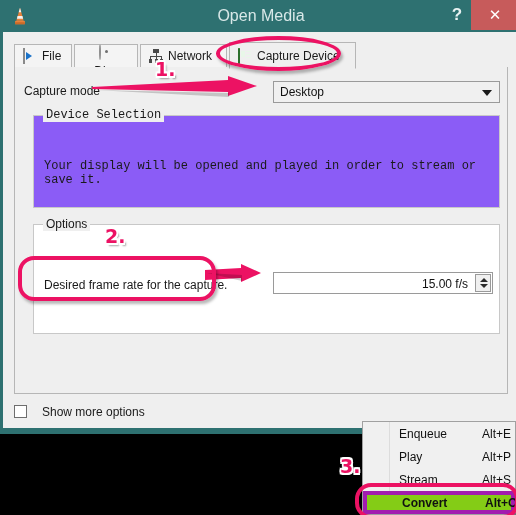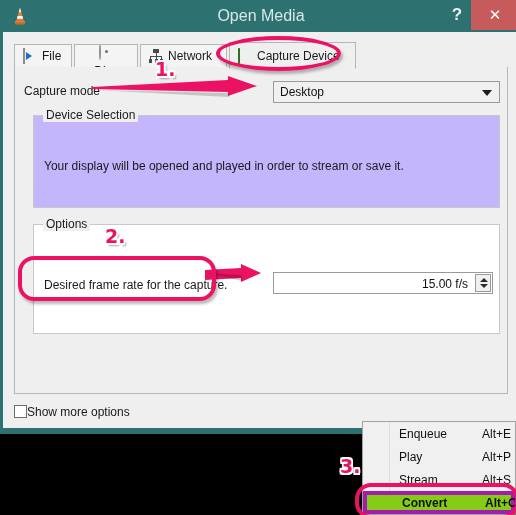--- a/index.html
+++ b/index.html
@@ -112,42 +112,42 @@
   }
 
   
   .group{
     position:absolute;border:1px solid #c8c8c8;box-sizing:border-box;background:#ffffff;
   }
   .group-title{
     position:absolute;top:-8px;left:9px;background:#efefef;padding:0 3px;
     font-size:12px;color:#1a1a1a;
   }
-  #device-selection{left:18px;top:48px;width:467px;height:93px;background:#c4b5fd;}
+  #device-selection{left:18px;top:48px;width:467px;height:93px;background:#8b5cf6;font-family:Liberation Mono, monospace;}
   #options-group{left:18px;top:157px;width:467px;height:110px;background:#ffffff;}
   .device-text{position:absolute;left:10px;top:43px;font-size:12px;color:#1a1a1a;}
   .fr-label{position:absolute;left:10px;top:53px;font-size:12px;color:#1a1a1a;}
 
   .spin{
     position:absolute;left:239px;top:47px;width:220px;height:22px;
     background:#ffffff;border:1px solid #9a9a9a;box-sizing:border-box;
   }
   .spin .val{
     position:absolute;right:24px;top:2px;font-size:12px;color:#111;line-height:18px;
   }
   .spin .btns{
     position:absolute;right:1px;top:1px;width:16px;height:18px;
     background:#f0f0f0;border:1px solid #9a9a9a;box-sizing:border-box;
   }
   .spin .btns .up,.spin .btns .dn{position:absolute;left:4px;width:0;height:0;}
   .spin .btns .up{top:3px;border-left:4px solid transparent;border-right:4px solid transparent;border-bottom:4px solid #2a2a2a;}
   .spin .btns .dn{bottom:3px;border-left:4px solid transparent;border-right:4px solid transparent;border-top:4px solid #2a2a2a;}
 
   
-  .smo{position:absolute;left:8px;top:373px;display:flex;align-items:flex-start;gap:0;}
+  .smo{position:absolute;left:8px;top:373px;display:flex;align-items:flex-start;gap:15px;}
   .cbox{width:13px;height:13px;background:#fff;border:1px solid #6e6e6e;box-sizing:border-box;}
   .smo-lbl{font-size:12px;color:#1a1a1a;}
 
   
   .play-wrap{
     position:absolute;left:362px;top:399px;width:68px;height:22px;
     background:#dcecfb;border:1px solid #4a8fd0;box-sizing:border-box;display:flex;
   }
   .play-btn{
     flex:1 1 auto;font-size:12px;color:#111;display:flex;align-items:center;justify-content:center;

